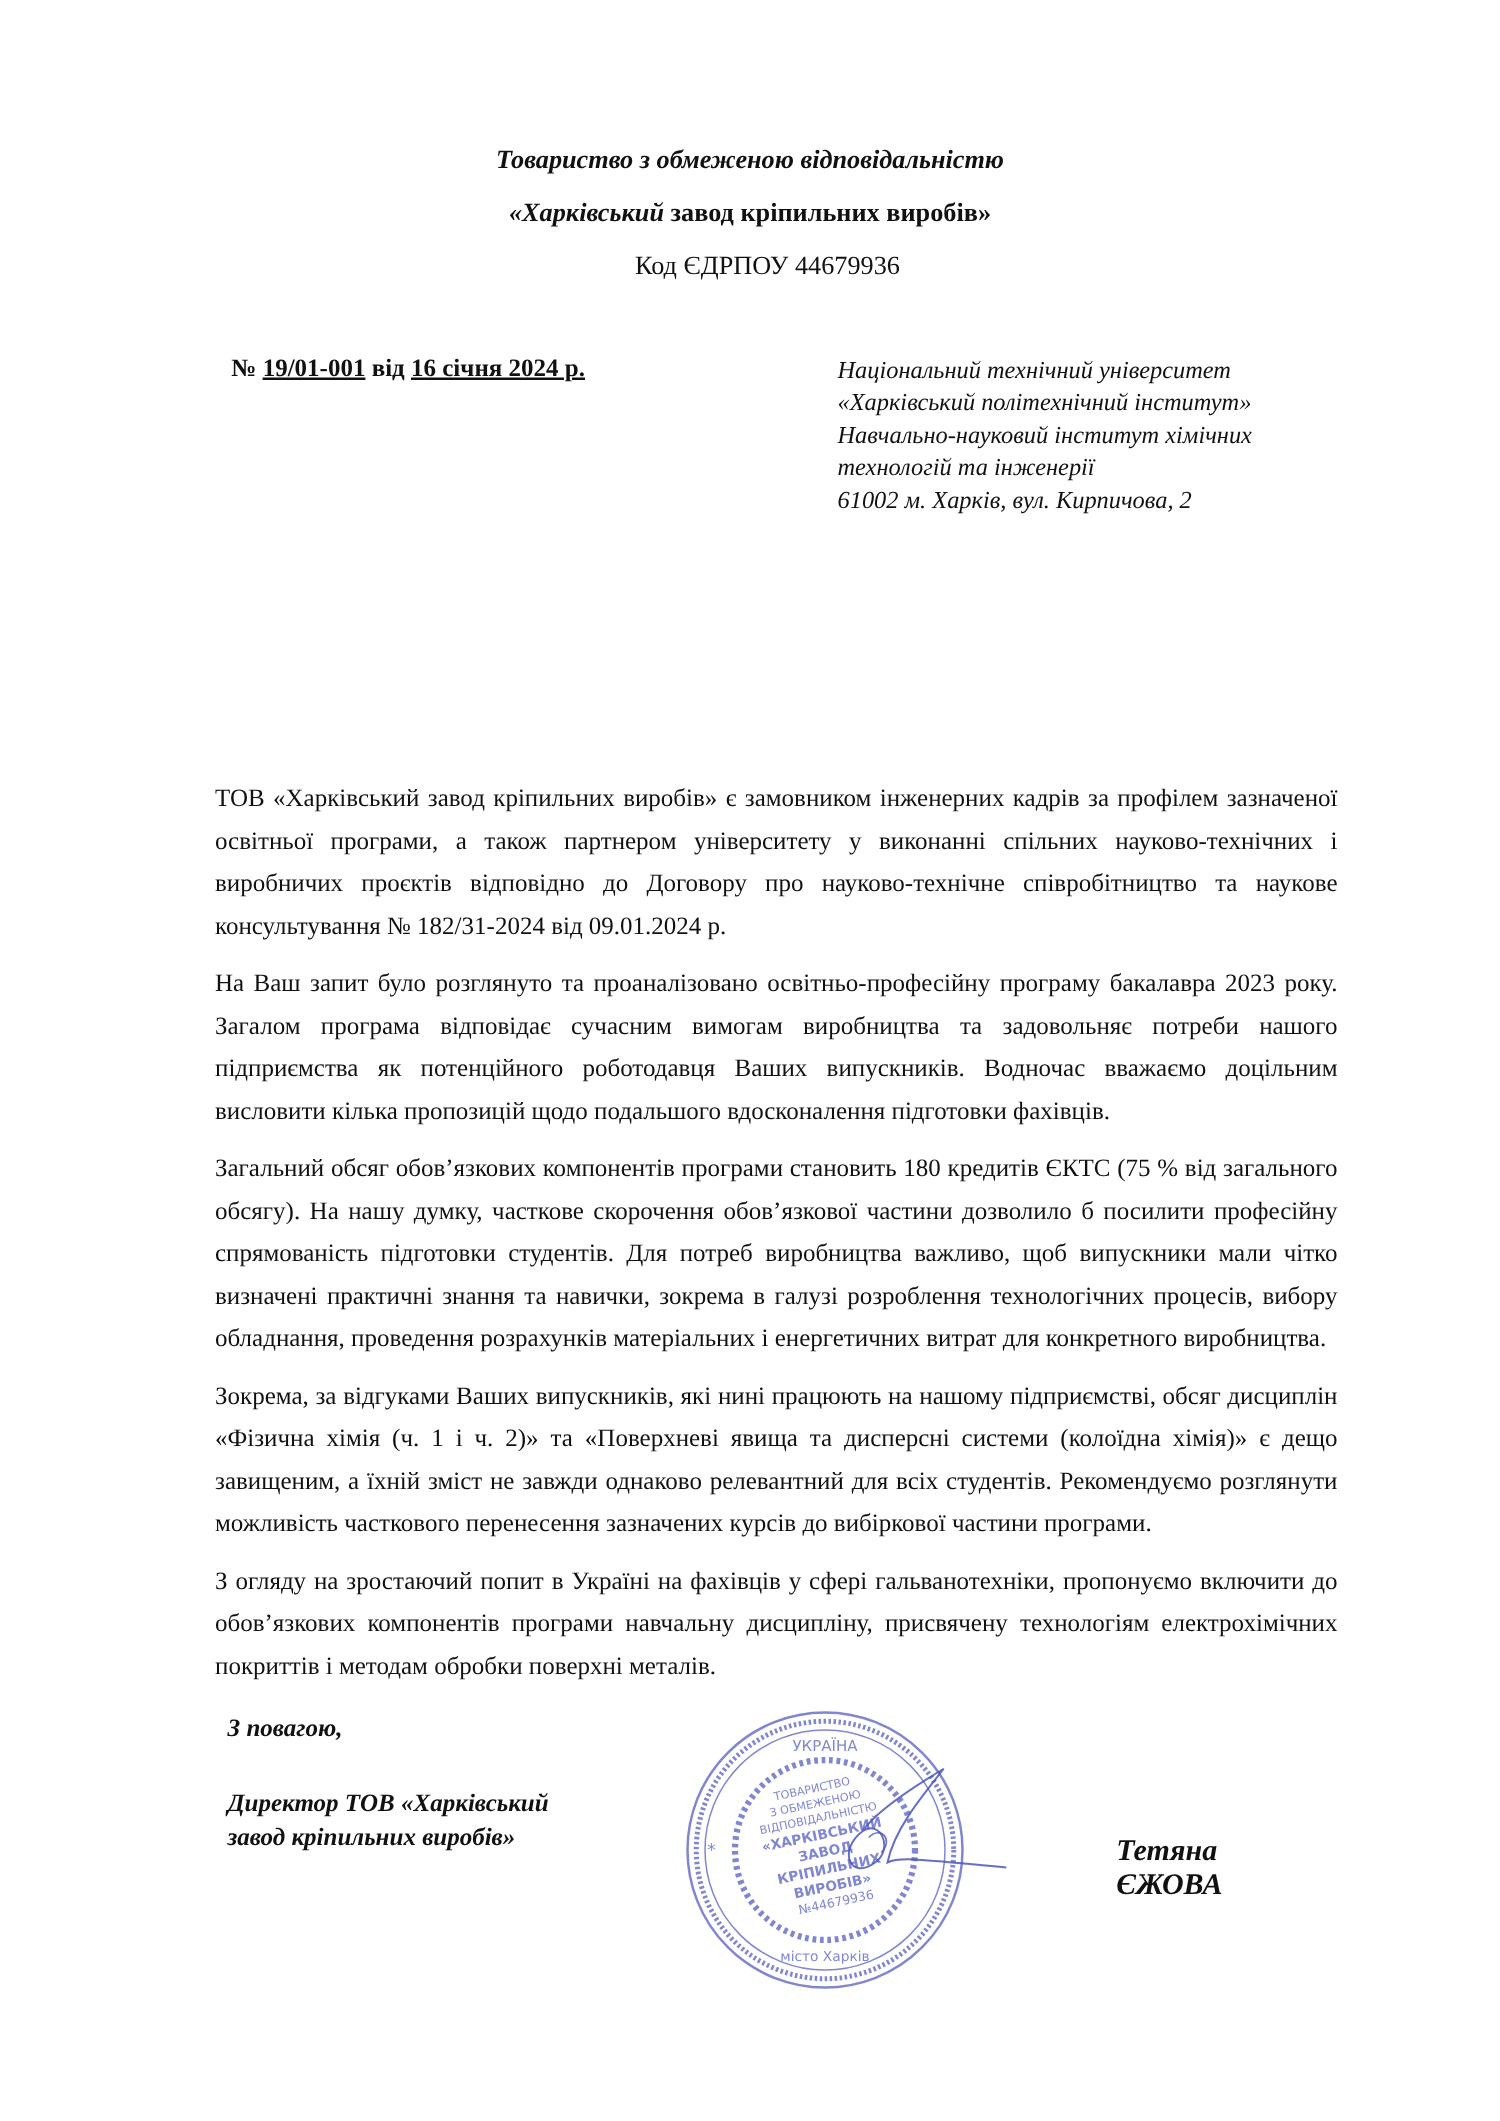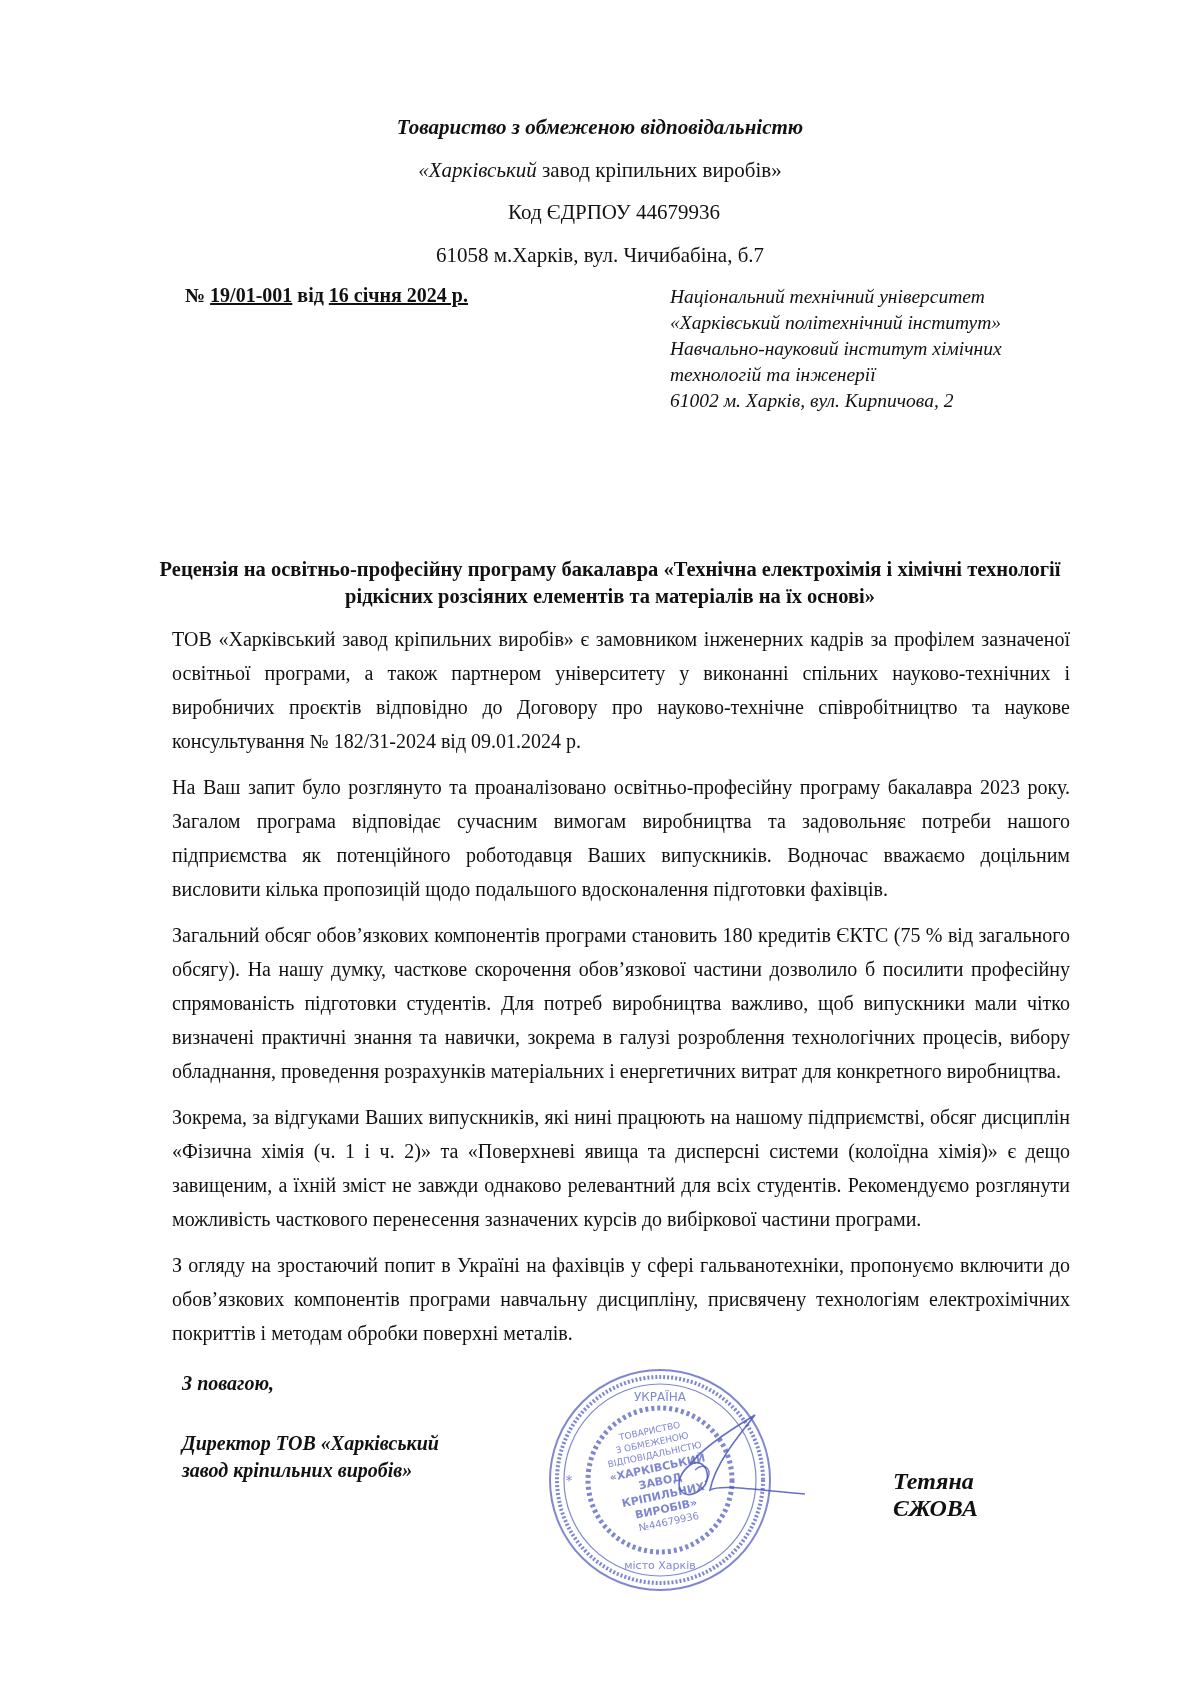--- a/index.html
+++ b/index.html
@@ -2,21 +2,21 @@
 <html><head>
   <meta charset="utf-8">
   <style>
     html, body { margin: 0; padding: 0; background: #ffffff; }
     body { width: 1200px; height: 1697px; position: relative; overflow: hidden;
            font-family: "Liberation Serif", "DejaVu Serif", serif; color: #111; }
     .page { position: absolute; left: 0; top: 0; width: 1064px; height: 1697px; }
 
     .hdr { position: absolute; left: 0; width: 1200px; text-align: center; font-size: 21px; }
     .hdr-1 { top: 115px; font-style: italic; font-weight: bold; }
-    .hdr-2 { top: 158px; font-weight: normal; }
+    .hdr-2 { top: 158px; font-weight: bold; }
     .hdr-2 .it { font-style: italic; }
     .hdr-3 { top: 200px; padding-left: 14px; }
     .hdr-4 { top: 243px; }
 
     .ref { position: absolute; left: 185px; top: 284px; font-size: 20px; font-weight: bold; }
     .ref .u { text-decoration: underline; }
 
     .addressee { position: absolute; left: 670px; top: 284px; width: 430px;
                  font-style: italic; font-size: 19.5px; line-height: 26px; }
     .addressee p { margin: 0 0 12px 0; }
@@ -38,37 +38,35 @@
 </head>
 <body>
 
 <div class="page">
 
   <div class="hdr hdr-1">Товариство з обмеженою відповідальністю</div>
   <div class="hdr hdr-2">
     <span class="it">«Харківський</span><span> завод кріпильних виробів»</span>
   </div>
   <div class="hdr hdr-3">Код ЄДРПОУ 44679936</div>
-  <div class="hdr hdr-4">61058 м.Харків, вул. Чичибабіна, б.7</div>
 
   <div class="ref">
     <span>№ </span><span class="u">19/01-001</span><span> від </span><span class="u">16 січня 2024 р.</span>
   </div>
 
   <div class="addressee">
     <p>
       <span>Національний технічний університет</span><br>
       <span>«Харківський політехнічний інститут»</span><br>
       <span>Навчально-науковий інститут хімічних</span><br>
       <span>технологій та інженерії</span><br>
       <span>61002 м. Харків, вул. Кирпичова, 2</span>
     </p>
   </div>
 
-  <div class="title">Рецензія на освітньо-професійну програму бакалавра «Технічна електрохімія і хімічні технології рідкісних розсіяних елементів та матеріалів на їх основі»</div>
 
   <div class="body">
     <p>ТОВ «Харківський завод кріпильних виробів» є замовником інженерних кадрів за профілем зазначеної освітньої програми, а також партнером університету у виконанні спільних науково-технічних і виробничих проєктів відповідно до Договору про науково-технічне співробітництво та наукове консультування № 182/31-2024 від 09.01.2024 р.</p>
     <p>На Ваш запит було розглянуто та проаналізовано освітньо-професійну програму бакалавра 2023 року. Загалом програма відповідає сучасним вимогам виробництва та задовольняє потреби нашого підприємства як потенційного роботодавця Ваших випускників. Водночас вважаємо доцільним висловити кілька пропозицій щодо подальшого вдосконалення підготовки фахівців.</p>
     <p>Загальний обсяг обов’язкових компонентів програми становить 180 кредитів ЄКТС (75 % від загального обсягу). На нашу думку, часткове скорочення обов’язкової частини дозволило б посилити професійну спрямованість підготовки студентів. Для потреб виробництва важливо, щоб випускники мали чітко визначені практичні знання та навички, зокрема в галузі розроблення технологічних процесів, вибору обладнання, проведення розрахунків матеріальних і енергетичних витрат для конкретного виробництва.</p>
     <p>Зокрема, за відгуками Ваших випускників, які нині працюють на нашому підприємстві, обсяг дисциплін «Фізична хімія (ч. 1 і ч. 2)» та «Поверхневі явища та дисперсні системи (колоїдна хімія)» є дещо завищеним, а їхній зміст не завжди однаково релевантний для всіх студентів. Рекомендуємо розглянути можливість часткового перенесення зазначених курсів до вибіркової частини програми.</p>
     <p>З огляду на зростаючий попит в Україні на фахівців у сфері гальванотехніки, пропонуємо включити до обов’язкових компонентів програми навчальну дисципліну, присвячену технологіям електрохімічних покриттів і методам обробки поверхні металів.</p>
   </div>
 
   <div class="sig-closing">З повагою,</div>

